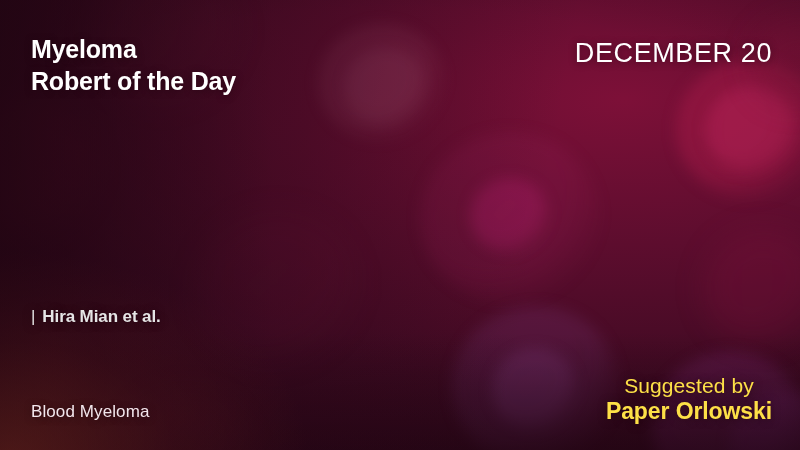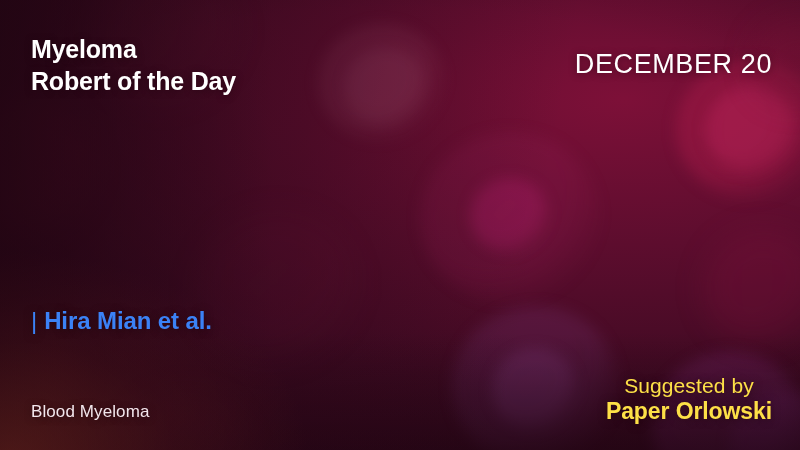--- a/index.html
+++ b/index.html
@@ -65,21 +65,21 @@
     color: #ffffff;
     font-weight: bold;
     font-size: 25px;
     line-height: 1.26;
     letter-spacing: -0.2px;
     text-shadow: 0 1px 7px rgba(30,2,14,0.55);
   }
   #date-label {
     position: absolute;
     right: 28px;
-    top: 49px;
+    top: 38px;
     color: #ffffff;
     font-size: 27px;
     font-weight: 300;
     letter-spacing: 0.6px;
     text-shadow: 0 1px 7px rgba(30,2,14,0.5);
   }
   #paper-title {
     position: absolute;
     left: 31px;
     top: 178px;
@@ -88,23 +88,23 @@
     font-weight: bold;
     font-size: 23.5px;
     line-height: 1.37;
     letter-spacing: -0.25px;
     text-shadow: 0 1px 8px rgba(30,2,14,0.6);
   }
   #authors-line {
     position: absolute;
     left: 31px;
     top: 307px;
-    color: #3b82f6;
+    color: #e5e5e5;
     font-weight: bold;
-    font-size: 24px;
+    font-size: 17px;
     letter-spacing: -0.1px;
     text-shadow: 0 1px 8px rgba(30,2,14,0.6);
   }
   #authors-line .bar {
     font-weight: 300;
     padding-right: 7px;
   }
   #journal-name {
     position: absolute;
     left: 31px;

